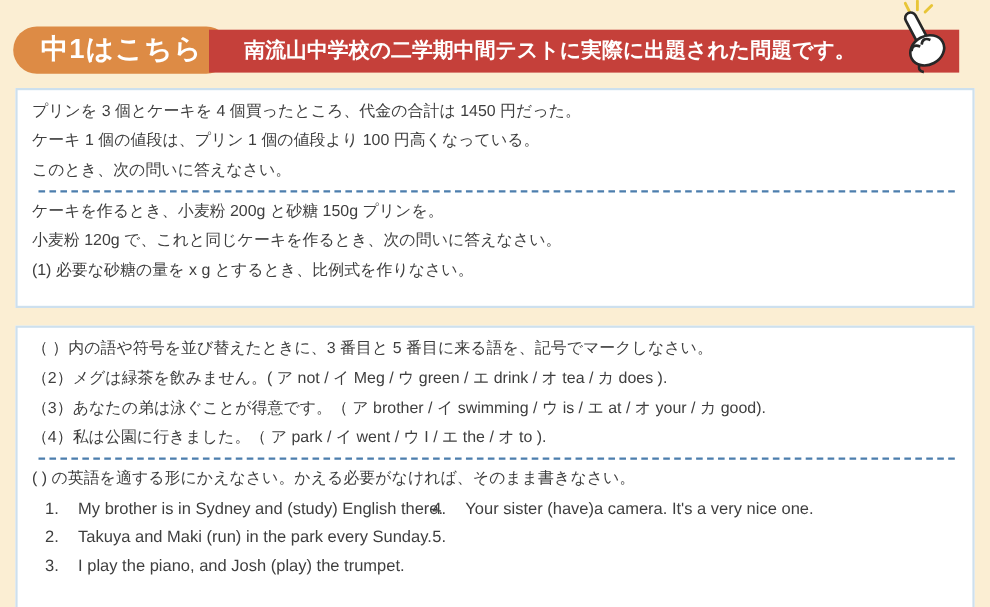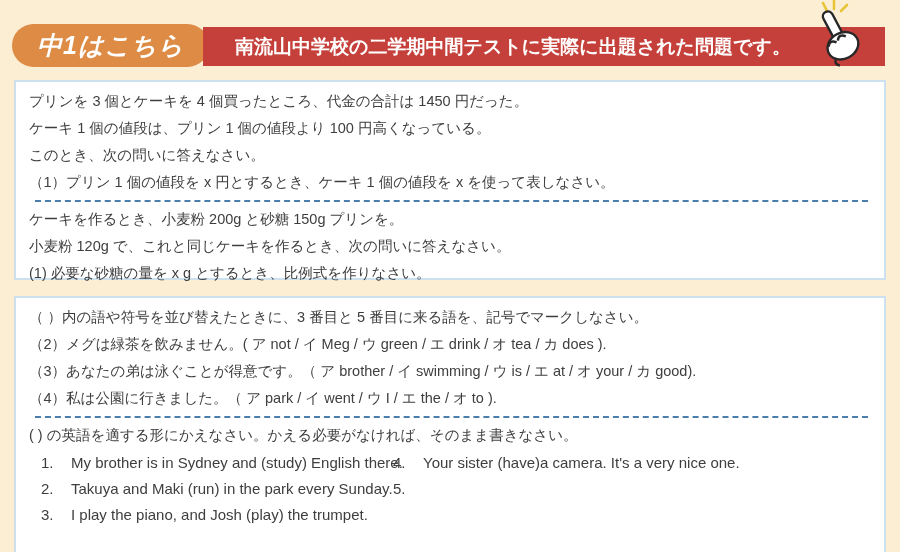--- a/index.html
+++ b/index.html
@@ -8,24 +8,23 @@
     background:#FBEED3;
     font-family:"Liberation Sans","DejaVu Sans",sans-serif;
     -webkit-font-smoothing:antialiased;
   }
   
   .badge{
     position:absolute;left:12px;top:24px;height:43px;
     padding:0 25px;border-radius:22px;background:#DD8B45;
     color:#fff;font-weight:bold;font-size:25px;line-height:43px;
     letter-spacing:1px;
-    font-style:italic;
   }
   .banner{
-    position:absolute;left:203px;top:27px;width:682px;height:39px;
+    position:absolute;left:190px;top:27px;width:682px;height:39px;
     background:#C5403A;color:#fff;font-weight:bold;font-size:19px;
     line-height:39px;text-align:center;box-sizing:border-box;
     padding-right:62px;white-space:nowrap;
   }
   .hand{position:absolute;left:802px;top:0;width:75px;height:68px;}
   
   .panel{
     position:absolute;left:14px;width:872px;background:#fff;
     border:2px solid #CDE0EE;box-sizing:border-box;
     padding:6px 8px 0 13px;
@@ -66,21 +65,20 @@
       <path d="M38 39 q4 -6 9 0" fill="none"></path>
       <path d="M28 54 q-5 4 0 8" fill="none"></path>
     </g>
   </svg>
 </div>
 
 <div class="panel panel1">
   <div class="jp">プリンを 3 個とケーキを 4 個買ったところ、代金の合計は 1450 円だった。</div>
   <div class="jp">ケーキ 1 個の値段は、プリン 1 個の値段より 100 円高くなっている。</div>
   <div class="jp">このとき、次の問いに答えなさい。</div>
-  <div class="jp">（1）プリン 1 個の値段を x 円とするとき、ケーキ 1 個の値段を x を使って表しなさい。</div>
   <div class="dashsep"></div>
   <div class="jp">ケーキを作るとき、小麦粉 200g と砂糖 150g プリンを。</div>
   <div class="jp">小麦粉 120g で、これと同じケーキを作るとき、次の問いに答えなさい。</div>
   <div class="jp">(1) 必要な砂糖の量を x g とするとき、比例式を作りなさい。</div>
 </div>
 
 <div class="panel panel2">
   <div class="jp">（ ）内の語や符号を並び替えたときに、3 番目と 5 番目に来る語を、記号でマークしなさい。</div>
   <div class="jp">（2）メグは緑茶を飲みません。( ア not / イ Meg / ウ green / エ drink / オ tea / カ does ).</div>
   <div class="jp">（3）あなたの弟は泳ぐことが得意です。（ ア brother / イ swimming / ウ is / エ at / オ your / カ good).</div>

